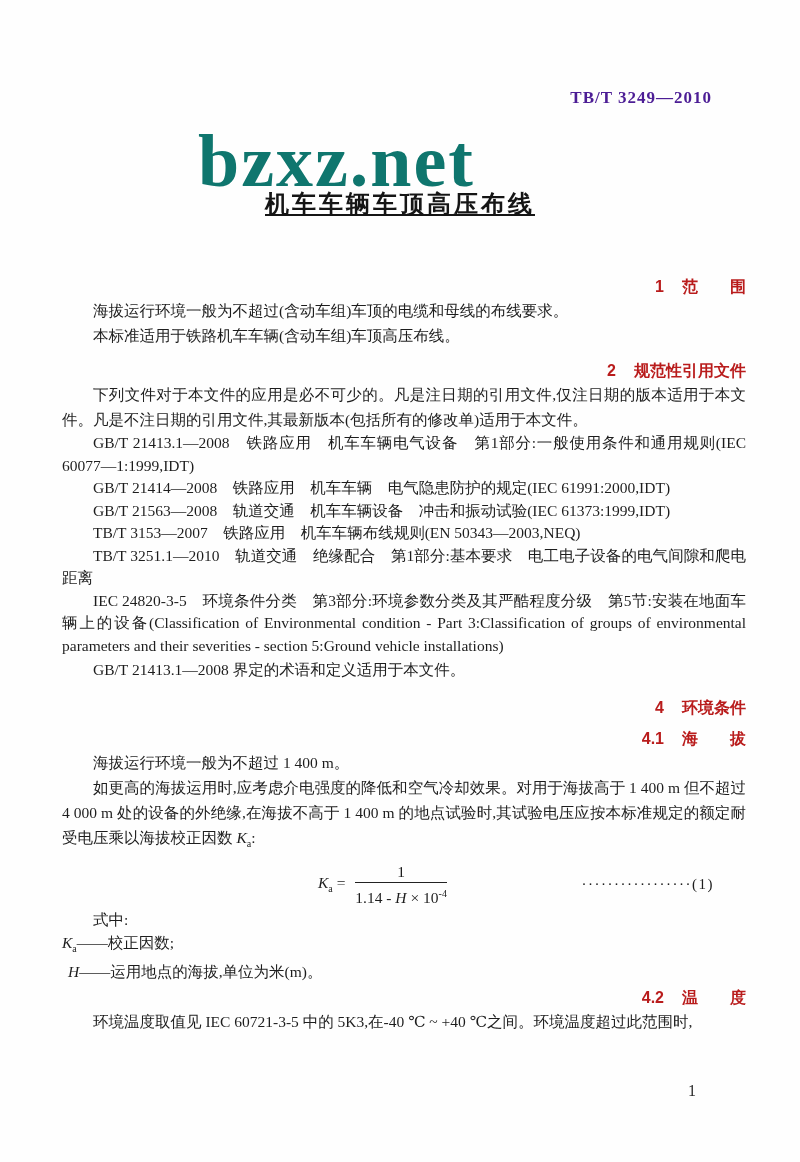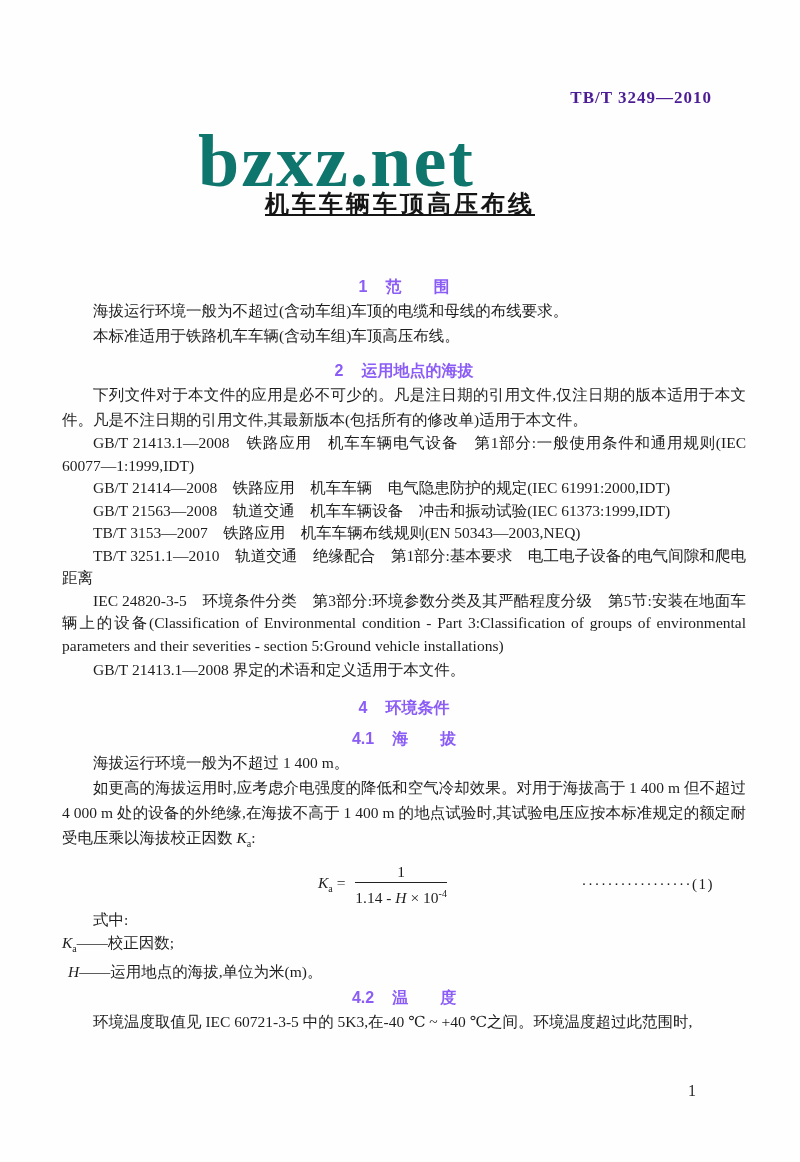--- a/index.html
+++ b/index.html
@@ -30,21 +30,21 @@
     color:#151515;z-index:1;text-decoration:underline;
   }
   .body{
     position:absolute;top:272px;left:62px;width:684px;z-index:1;
     font-size:15.5px;line-height:25px;text-align:justify;
   }
   .body p{margin:0;}
   .h-sec{
     font-family:"Liberation Sans","DejaVu Sans",sans-serif;
     font-weight:bold;font-size:16px;line-height:22px;
-    text-align:center;color:#8b5cf6;
+    text-align:right;color:#b91c1c;
   }
   .h-sec .sec-num{margin-right:18px;}
   .mt4{margin-top:4px;} .mt2{margin-top:2px;} .mt1{margin-top:1px;}
   .mt8{margin-top:8px;} .mt9{margin-top:9px;} .mt10{margin-top:10px;}
   .mt12{margin-top:12px;} .mt15{margin-top:15px;}
   .p-indent{text-indent:2em;}
   .refs p{line-height:22.5px;text-indent:2em;margin:0;}
   .var{font-style:italic;font-family:"Liberation Serif",serif;}
   sub.small{font-size:10px;}
   .formula{position:relative;height:46px;margin:4px 0 2px;}
@@ -74,21 +74,21 @@
 
   <div class="body">
 
     <div class="h-sec mt4">
       <span class="sec-num">1</span><span>范　　围</span>
     </div>
     <p class="p-indent mt12">海拔运行环境一般为不超过(含动车组)车顶的电缆和母线的布线要求。</p>
     <p class="p-indent">本标准适用于铁路机车车辆(含动车组)车顶高压布线。</p>
 
     <div class="h-sec mt12">
-      <span class="sec-num">2</span><span>运用地点的海拔</span>
+      <span class="sec-num">2</span><span>规范性引用文件</span>
     </div>
     <p class="p-indent mt1">下列文件对于本文件的应用是必不可少的。凡是注日期的引用文件,仅注日期的版本适用于本文件。凡是不注日期的引用文件,其最新版本(包括所有的修改单)适用于本文件。</p>
 
     <div class="refs">
       <p>GB/T 21413.1—2008　铁路应用　机车车辆电气设备　第1部分:一般使用条件和通用规则(IEC 60077—1:1999,IDT)</p>
       <p>GB/T 21414—2008　铁路应用　机车车辆　电气隐患防护的规定(IEC 61991:2000,IDT)</p>
       <p>GB/T 21563—2008　轨道交通　机车车辆设备　冲击和振动试验(IEC 61373:1999,IDT)</p>
       <p>TB/T 3153—2007　铁路应用　机车车辆布线规则(EN 50343—2003,NEQ)</p>
       <p>TB/T 3251.1—2010　轨道交通　绝缘配合　第1部分:基本要求　电工电子设备的电气间隙和爬电距离</p>
       <p>IEC 24820-3-5　环境条件分类　第3部分:环境参数分类及其严酷程度分级　第5节:安装在地面车辆上的设备(Classification of Environmental condition - Part 3:Classification of groups of environmental parameters and their severities - section 5:Ground vehicle installations)</p>

